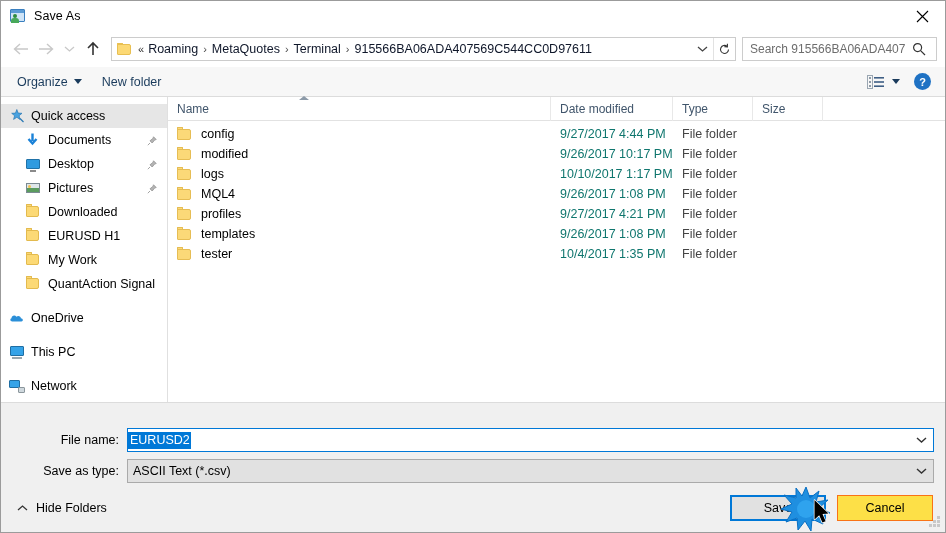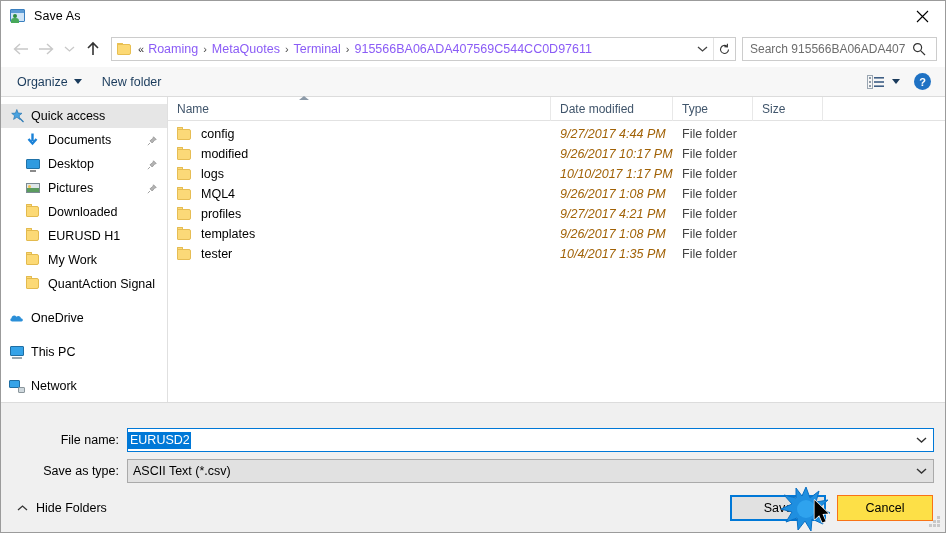--- a/index.html
+++ b/index.html
@@ -85,21 +85,21 @@
   .crumb-folder .f-back {
     position:absolute; left:0; top:1px; width:14px; height:11px;
     background:#fcd975; border:1px solid #e8bf52; border-radius:1px 2px 2px 1px;
   }
   .crumb-folder .f-tab {
     position:absolute; left:0; top:0px; width:6px; height:3px; background:#fcd975;
     border:1px solid #e8bf52; border-bottom:none; border-radius:1px 1px 0 0;
   }
   .crumb-sep { color:#4a4a4a; font-size:11px; padding:0 5px; flex:none; }
   .crumb-sep.dbl { font-size:11px; padding:0 4px 0 3px; color:#333; }
-  .crumb { font-size:12.5px; color:#8b5cf6; white-space:nowrap; flex:none; }
+  .crumb { font-size:12.5px; color:#0f172a; white-space:nowrap; flex:none; }
   .crumb-last { overflow:hidden; text-overflow:ellipsis; }
   .addr-spacer { flex:1 1 auto; min-width:4px; }
   .addr-drop {
     width:22px; height:22px; display:flex; align-items:center; justify-content:center;
     flex:none; color:#444;
   }
   .addr-refresh {
     width:22px; height:22px; display:flex; align-items:center; justify-content:center;
     border-left:1px solid #e2e2e2; flex:none; color:#333; font-size:12px;
   }
@@ -196,21 +196,21 @@
     width:0;height:0;border-left:5px solid transparent;border-right:5px solid transparent;
     border-bottom:4px solid #8c9aa8;
   }
   .row { height:20px; display:flex; align-items:center; font-size:12.5px; color:#000; }
   .row .c-name { display:flex; align-items:flex-end; padding-left:9px; }
   .row .c-name .rf { width:16px;height:14px;position:relative;margin-right:8px;flex:none;}
   .row .c-name .rf .b { position:absolute; left:0; top:2px; width:14px;height:11px;
     background:#fbd978; border:1px solid #e6bd54; border-radius:1px 2px 2px 1px;}
   .row .c-name .rf .t { position:absolute; left:0; top:0; width:6px;height:3px;
     background:#fbd978; border:1px solid #e6bd54; border-bottom:none;border-radius:1px 1px 0 0;}
-  .row .c-date { padding-left:9px; color:#a16207;font-style:italic; }
+  .row .c-date { padding-left:9px; color:#0f766e; }
   .row .c-type { padding-left:9px; color:#444; }
   .row .c-size { padding-left:9px; color:#444; }
 
   
   .footer { background:#f0f0f0; border-top:1px solid #dcdcdc; flex:none; }
   .form-row { display:flex; align-items:center; height:26px; margin-top:24px; }
   .form-row.second { margin-top:5px; }
   .form-label { width:126px; text-align:right; padding-right:8px; font-size:12.5px; color:#000; }
   .field {
     flex:1 1 auto; height:24px; margin-right:11px; display:flex; align-items:center;

